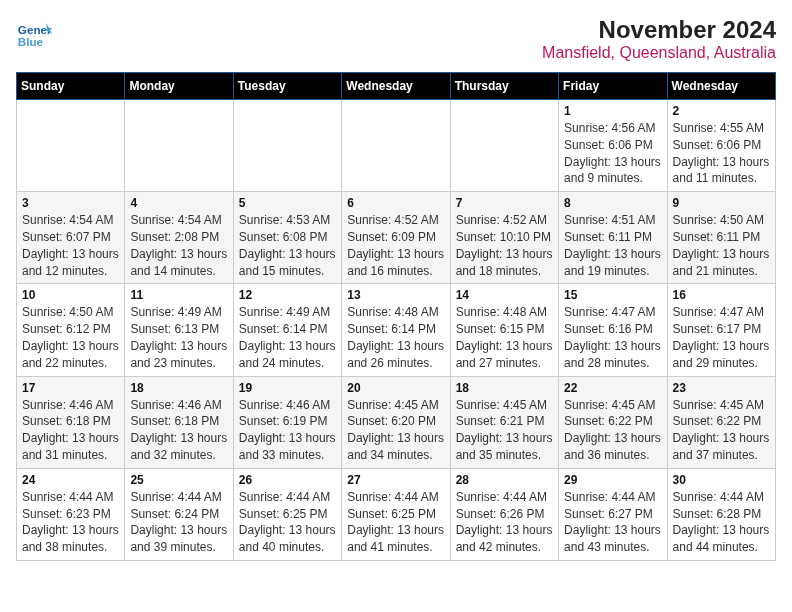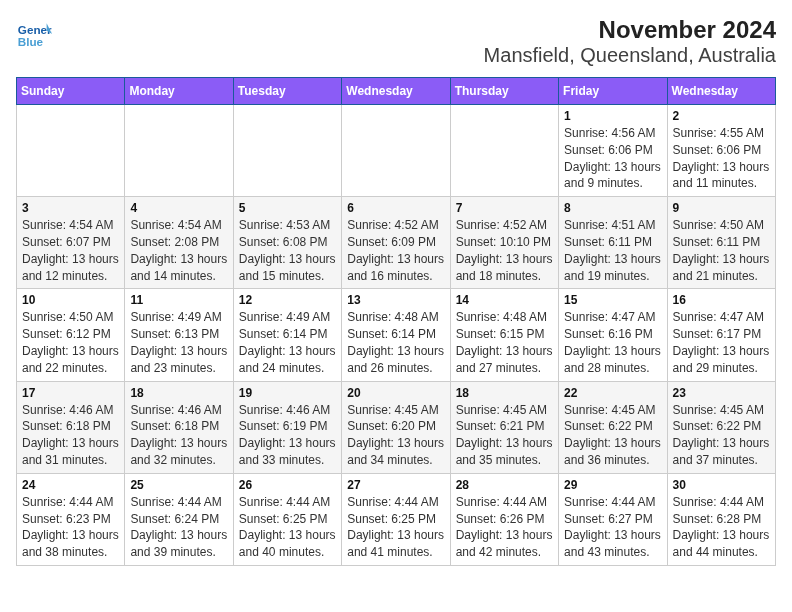--- a/index.html
+++ b/index.html
@@ -27,31 +27,31 @@
     }
     .title-area {
       text-align: right;
     }
     .month-title {
       font-size: 24px;
       font-weight: bold;
       color: #222;
     }
     .location-subtitle {
-      font-size: 20px;
-      color: #404040;
+      font-size: 16px;
+      color: #be185d;
     }
     .calendar {
       width: 100%;
       border-collapse: collapse;
       border: 1px solid #ccc;
       font-size: 11px;
     }
     .calendar thead th {
-      background: #8b5cf6;
+      background: #000000;
       color: #fff;
       padding: 6px 4px;
       text-align: left;
       font-weight: bold;
       font-size: 12px;
       border: 1px solid #1a5a9a;
     }
     .calendar tbody td {
       border: 1px solid #ccc;
       vertical-align: top;

